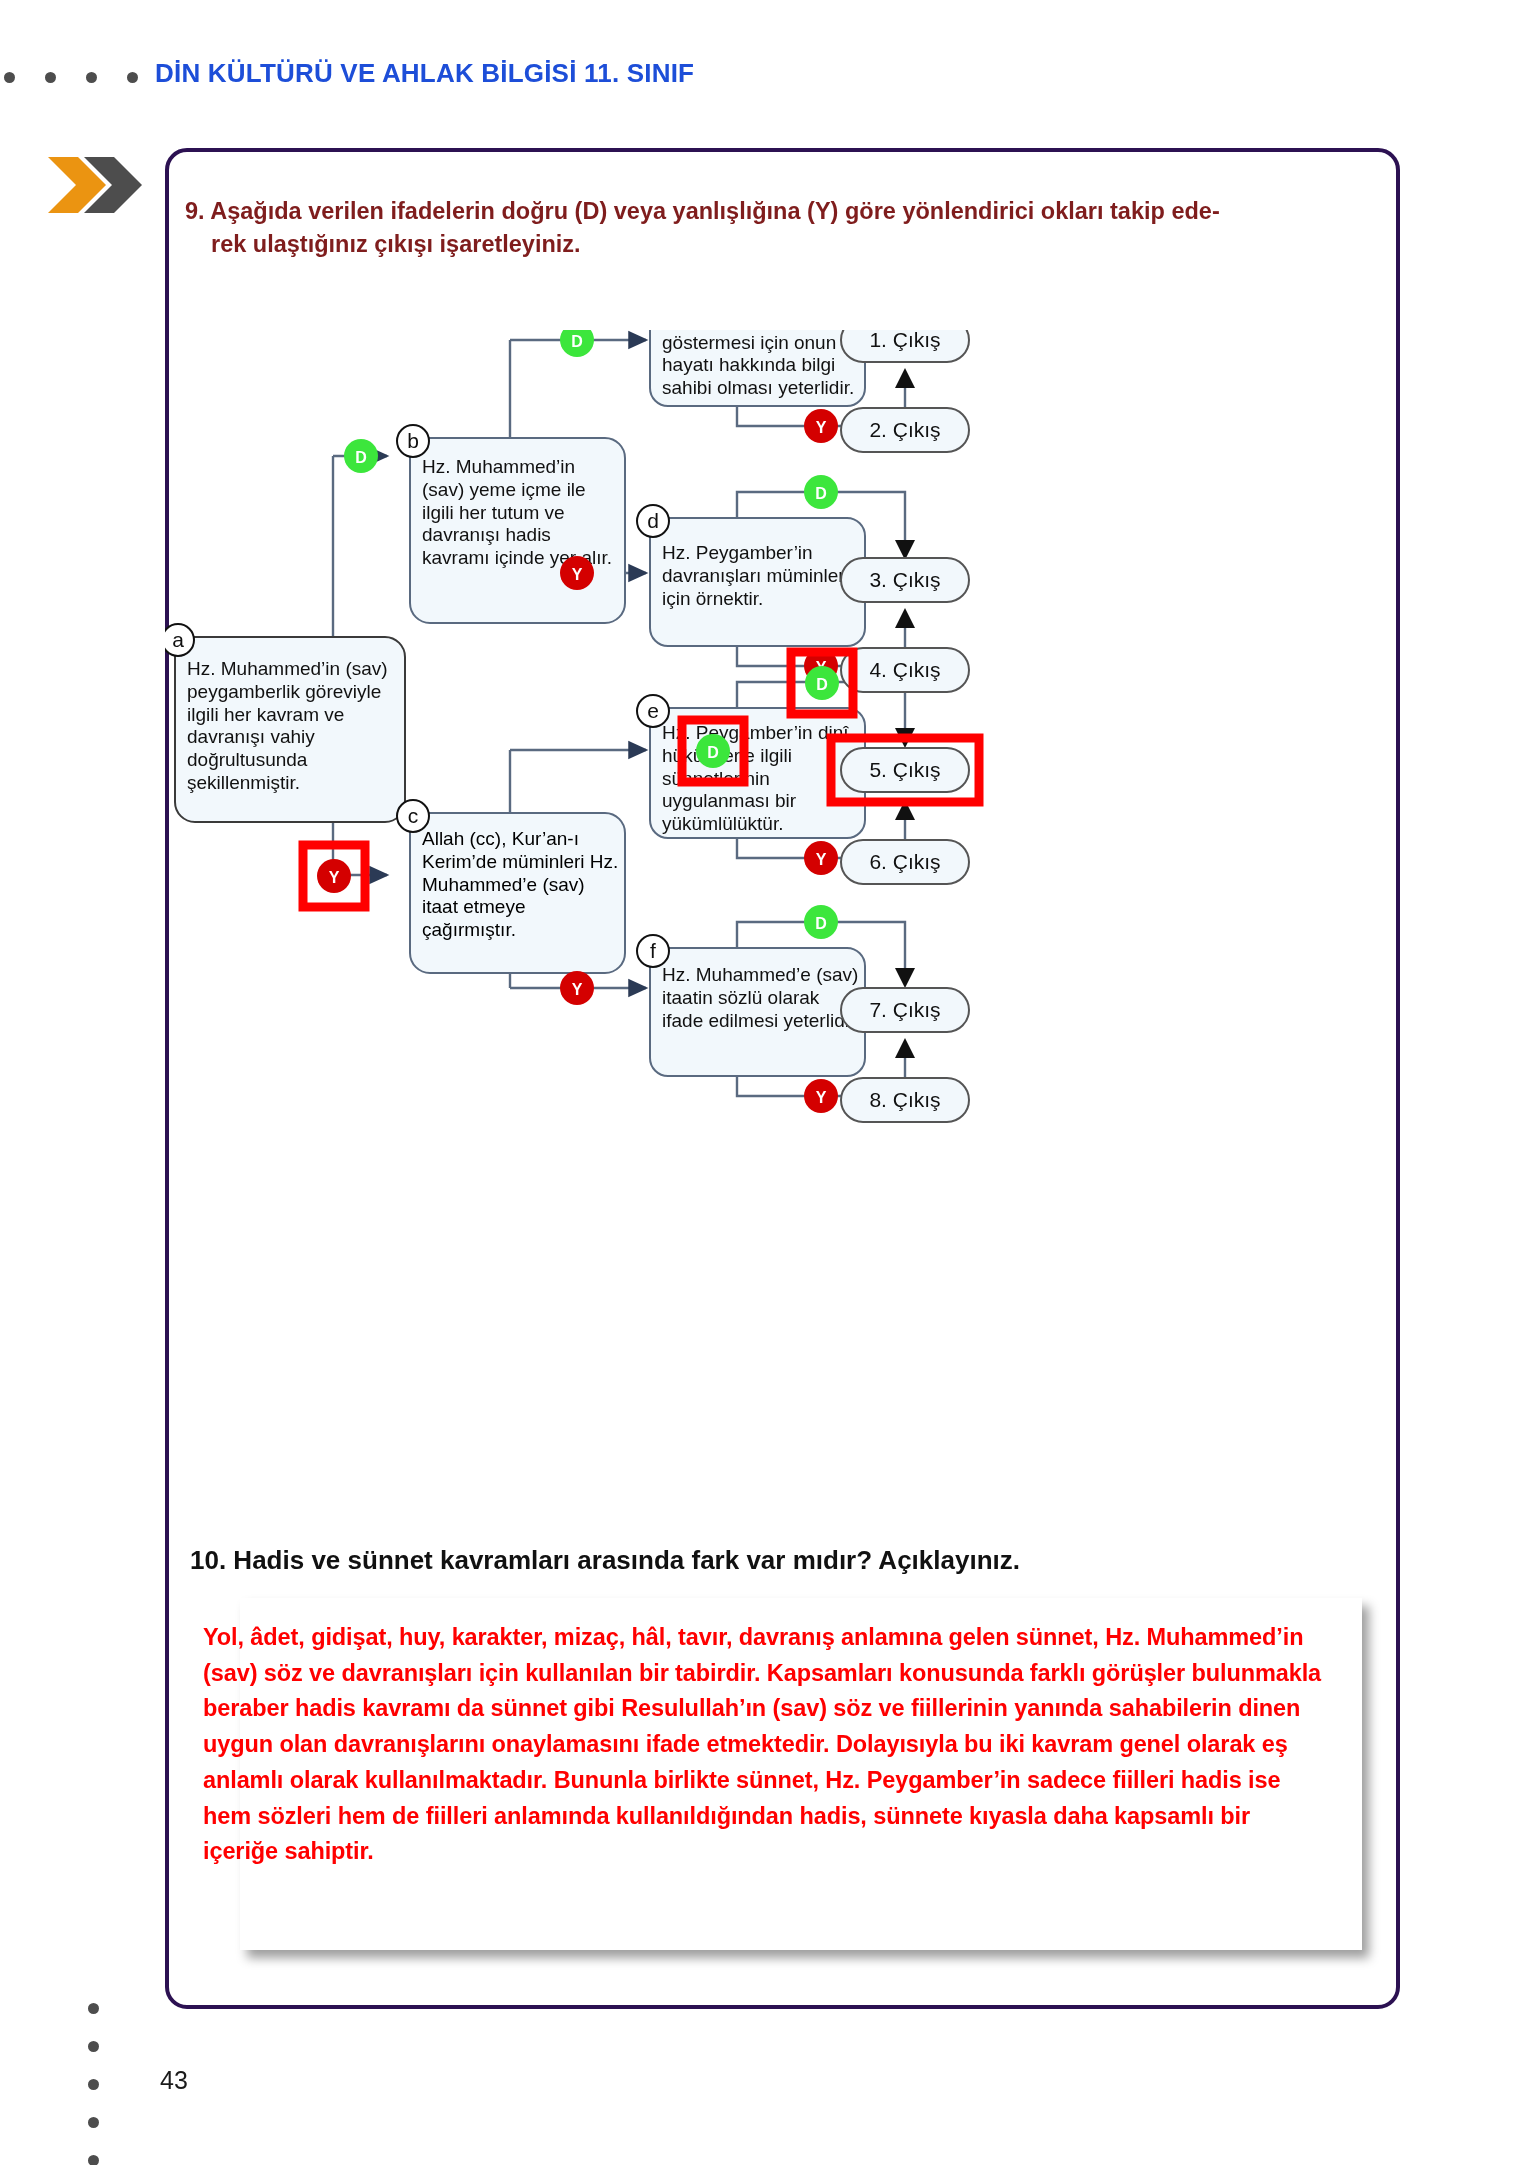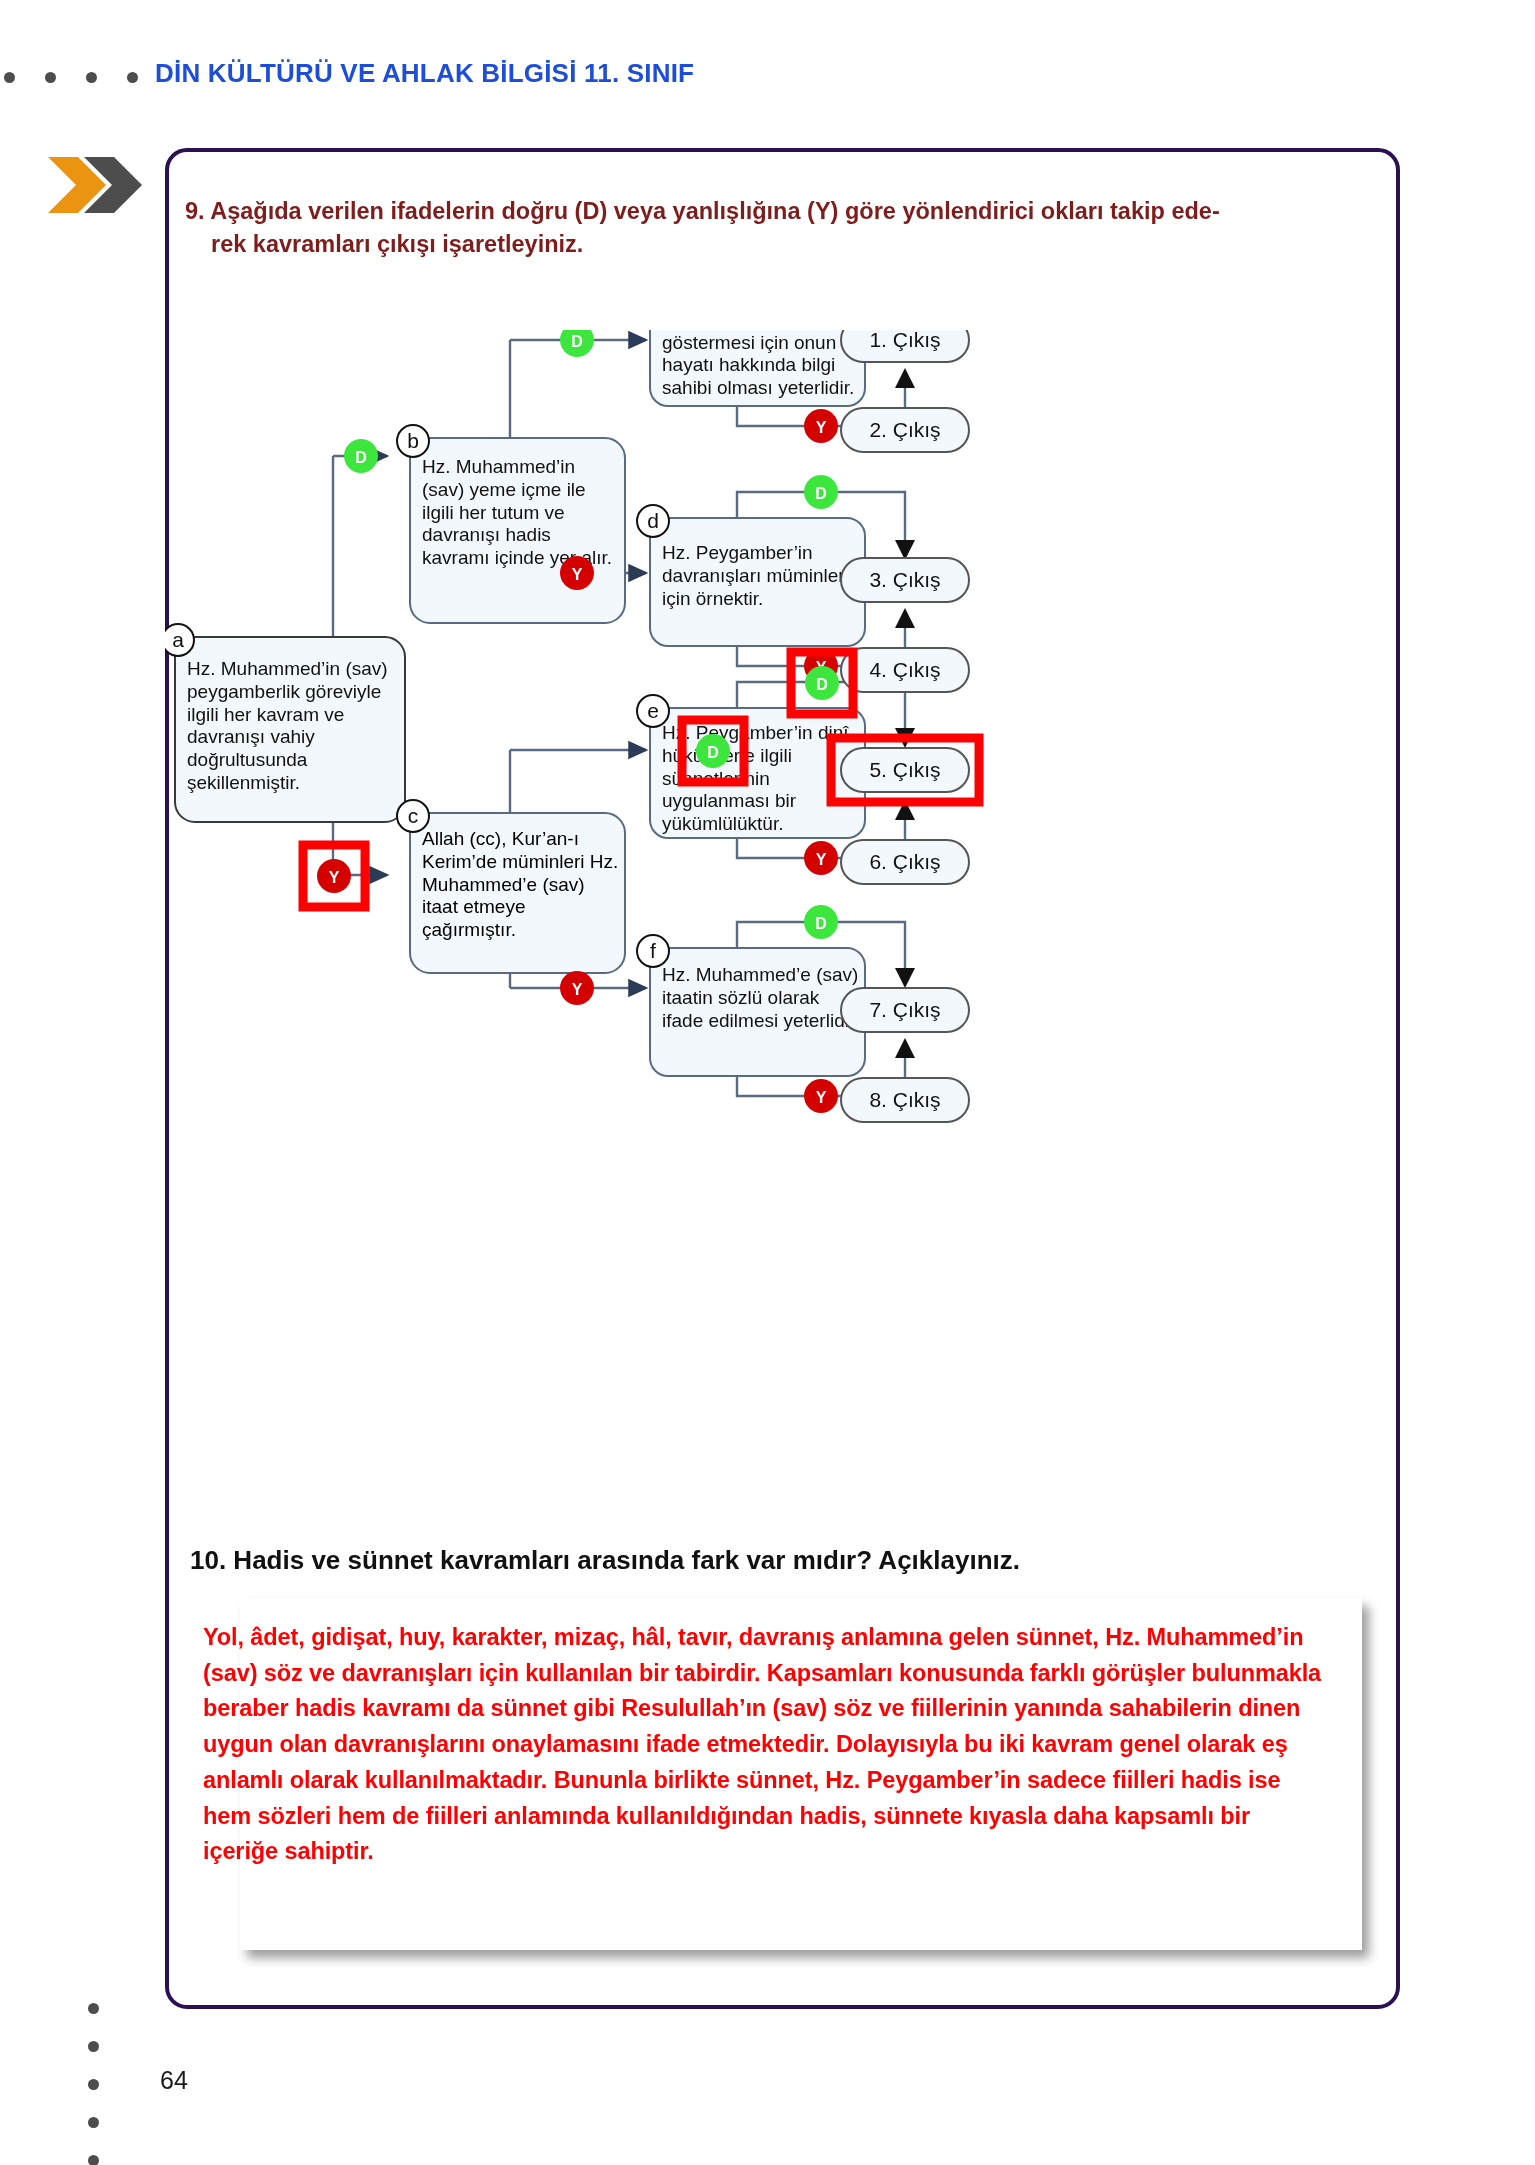--- a/index.html
+++ b/index.html
@@ -68,21 +68,21 @@
 
 <svg class="chev" viewBox="0 0 105 60">
   <polygon points="0,2 30,2 58,30 30,58 0,58 28,30" fill="#eb9411"></polygon>
   <polygon points="36,2 66,2 94,30 66,58 36,58 64,30" fill="#4d4d4d"></polygon>
 </svg>
 
 <div class="frame"></div>
 
 <div class="q9">
   <span>9. Aşağıda verilen ifadelerin doğru (D) veya yanlışlığına (Y) göre yönlendirici okları takip ede-</span>
-  <span class="ln2">rek kavramları çıkışı işaretleyiniz.</span>
+  <span class="ln2">rek ulaştığınız çıkışı işaretleyiniz.</span>
 </div>
 
 <svg id="flow" viewBox="0 0 1240 1200">
   <defs>
     <marker id="ah" markerWidth="9" markerHeight="9" refX="7.4" refY="4.5" orient="auto" markerUnits="strokeWidth">
       <path d="M0,0.6 L8.4,4.5 L0,8.4 z" fill="#2b3a55"></path>
     </marker>
     <marker id="ahb" markerWidth="9" markerHeight="9" refX="7.4" refY="4.5" orient="auto" markerUnits="strokeWidth">
       <path d="M0,0.6 L8.4,4.5 L0,8.4 z" fill="#111"></path>
     </marker>
@@ -310,13 +310,13 @@
 <div class="ans-card"></div>
 <div class="ans-text">Yol, âdet, gidişat, huy, karakter, mizaç, hâl, tavır, davranış anlamına gelen sünnet, Hz. Muhammed’in (sav) söz ve davranışları için kullanılan bir tabirdir. Kapsamları konusunda farklı görüşler bulunmakla beraber hadis kavramı da sünnet gibi Resulullah’ın (sav) söz ve fiillerinin yanında sahabilerin dinen uygun olan davranışlarını onaylamasını ifade etmektedir. Dolayısıyla bu iki kavram genel olarak eş anlamlı olarak kullanılmaktadır. Bununla birlikte sünnet, Hz. Peygamber’in sadece fiilleri hadis ise hem sözleri hem de fiilleri anlamında kullanıldığından hadis, sünnete kıyasla daha kapsamlı bir içeriğe sahiptir.</div>
 
 <div class="ftr-dots">
   <i></i>
   <i></i>
   <i></i>
   <i></i>
   <i></i>
 </div>
-<div class="pageno">64</div>
+<div class="pageno">43</div>
 
 </body></html>

